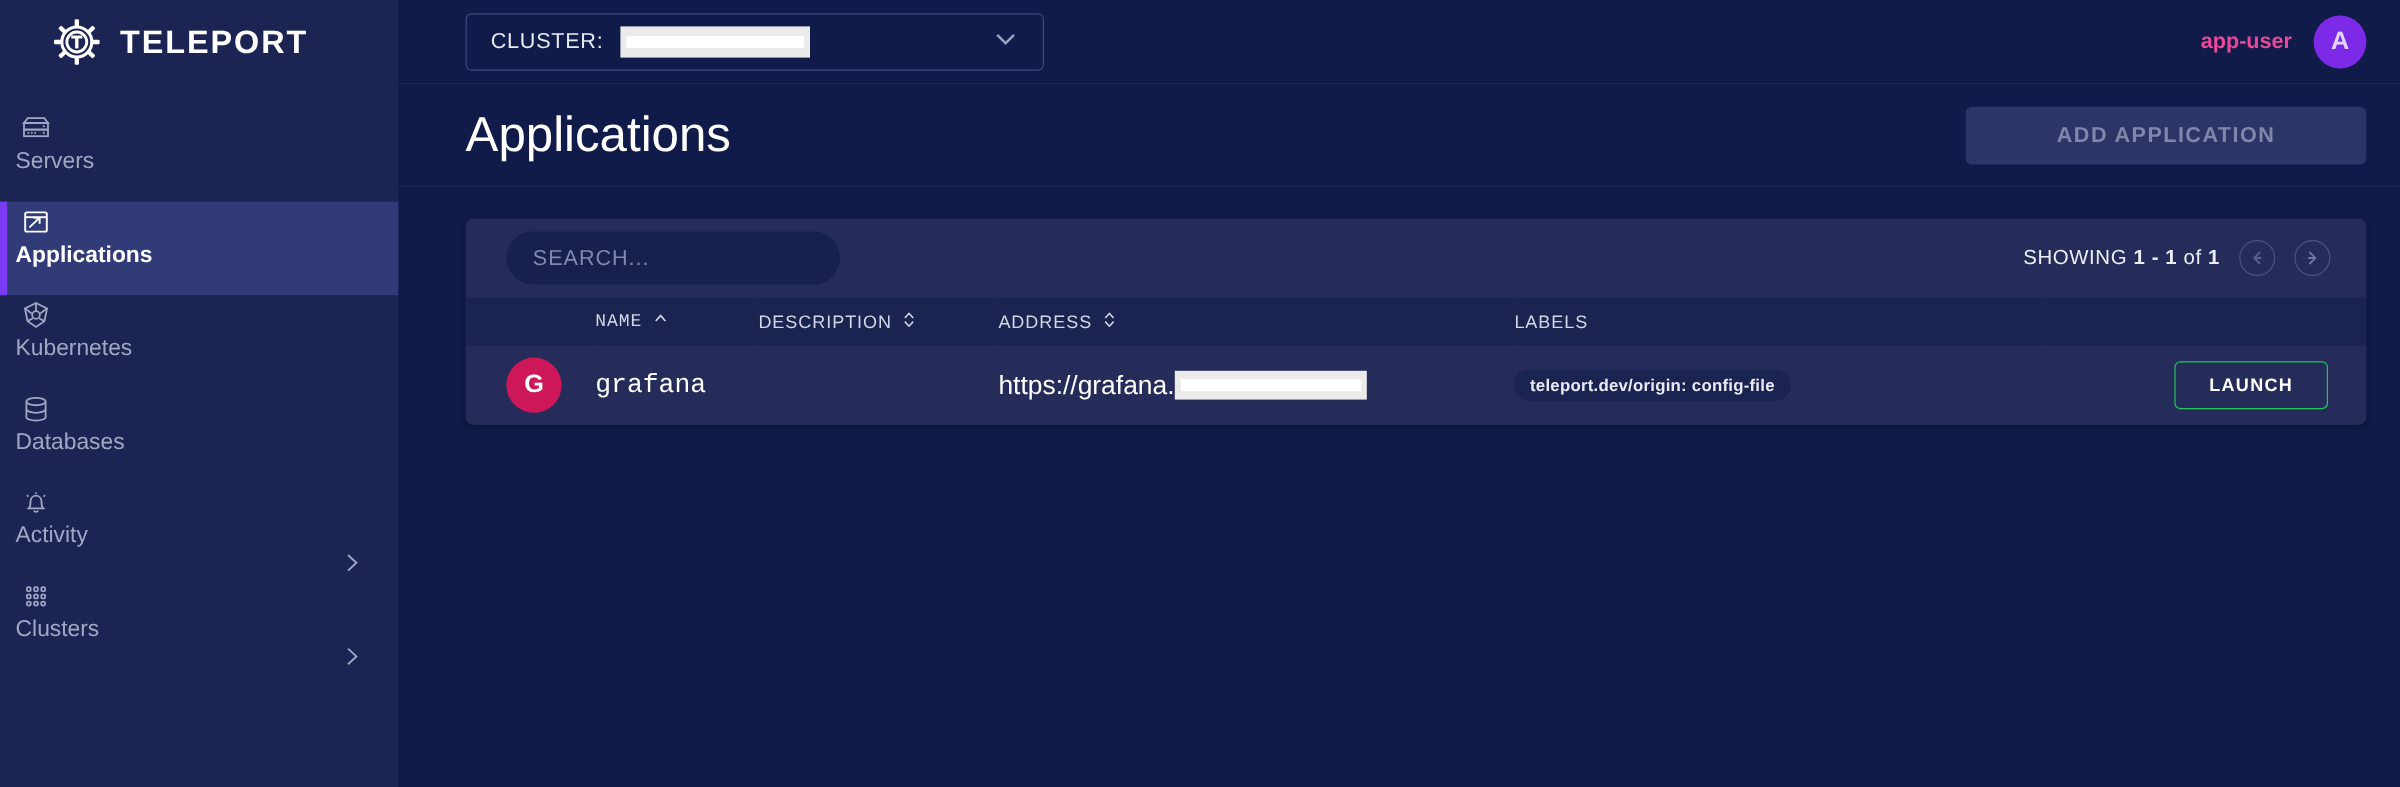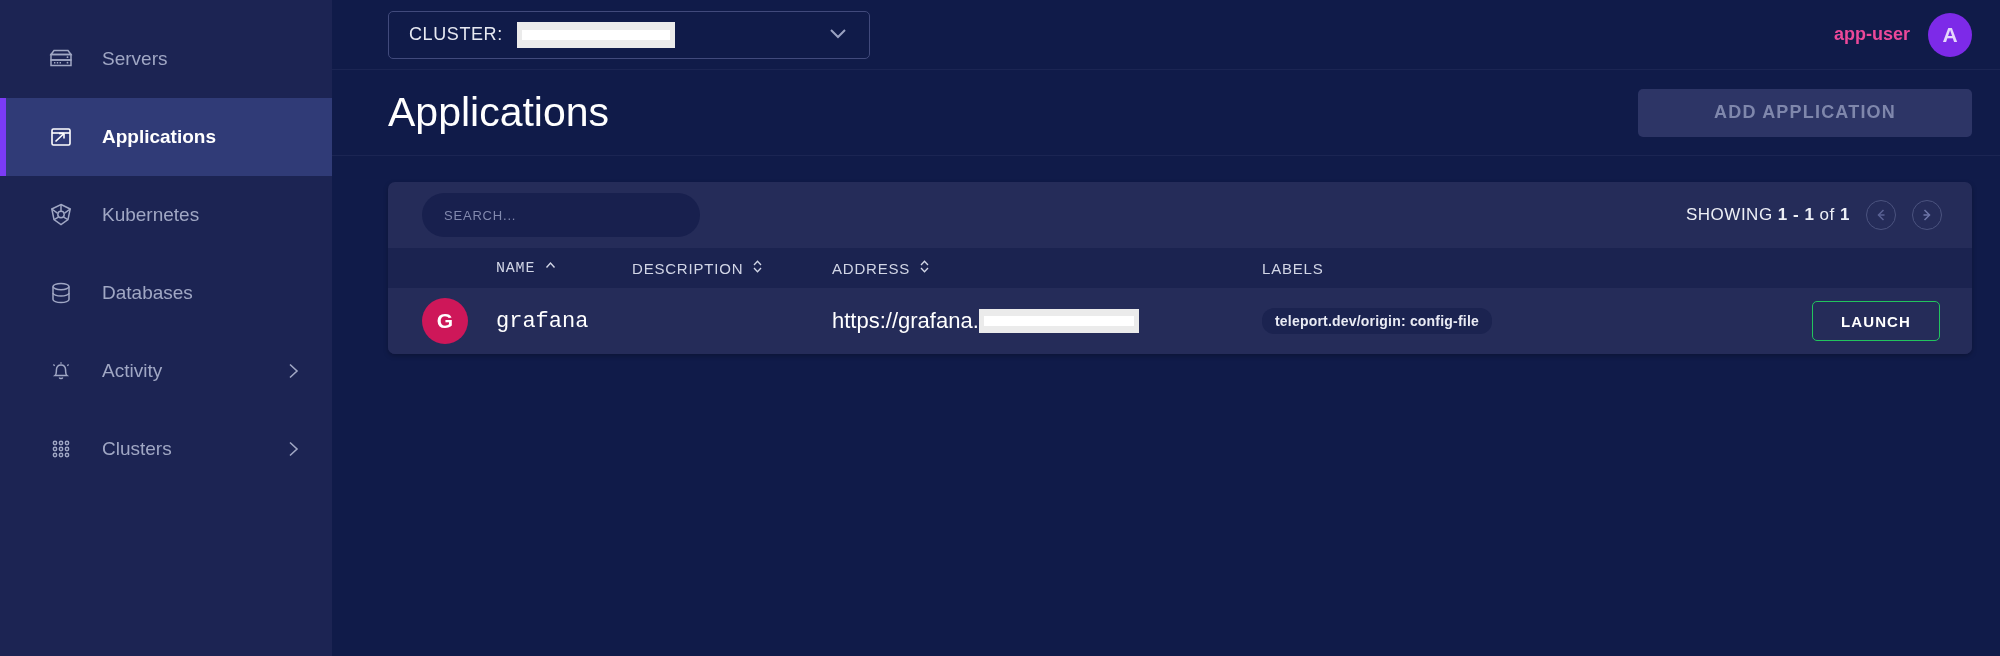--- a/index.html
+++ b/index.html
@@ -27,25 +27,26 @@
   .brand-logo { width: 40px; height: 40px; flex: 0 0 40px; }
   .brand-name {
     color: #FFFFFF;
     font-size: 27px;
     font-weight: 700;
     letter-spacing: 1.6px;
   }
   .nav { margin-top: 20px; }
   .nav-item {
     height: 78px;
-    display: flex; align-items: center;
-    padding-left: 44px;
+    display: flex; 
+    padding-left: 13px;
     padding-right: 28px;
     position: relative;
     cursor: pointer;
+    flex-direction: column;
   }
   .nav-item .nav-icon {
     width: 34px; height: 34px;
     flex: 0 0 34px;
     display: flex; align-items: center; justify-content: center;
     margin-right: 24px;
   }
   .nav-item .nav-icon svg { display: block; }
   .nav-label {
     color: #A0A7C4;
@@ -162,21 +163,21 @@
     display: flex; align-items: center;
     padding: 0 30px 0 34px;
   }
   .search-box {
     width: 278px; height: 44px;
     background: #18204E;
     border: none; border-radius: 24px;
     padding: 0 22px;
     color: #ef4444;
     font-family: "Liberation Sans", sans-serif;
-    font-size: 13px;
+    font-size: 18px;
     letter-spacing: 0.8px;
     outline: none;
   }
   .search-box::placeholder { color: #8289AE; letter-spacing: 0.8px; }
   .pager { margin-left: auto; display: flex; align-items: center; gap: 16px; }
   .pager-text {
     color: #EDEFF6;
     font-size: 17px;
     letter-spacing: 0.5px;
     white-space: nowrap;
@@ -244,20 +245,43 @@
     cursor: pointer;
   }
 </style>
 </head>
 <body>
 
 <div class="app">
 
   <aside class="sidebar">
 
+    <div class="brand">
+      <span class="brand-logo">
+        <svg width="40" height="40" viewBox="0 0 40 40">
+          <g fill="none" stroke="#FFFFFF" stroke-width="2.6">
+            <circle cx="20" cy="20" r="12.5"></circle>
+          </g>
+          <g fill="#FFFFFF">
+            <rect x="18.2" y="1" width="3.6" height="6" rx="1"></rect>
+            <rect x="18.2" y="33" width="3.6" height="6" rx="1"></rect>
+            <rect x="1" y="18.2" width="6" height="3.6" rx="1"></rect>
+            <rect x="33" y="18.2" width="6" height="3.6" rx="1"></rect>
+            <rect x="6" y="6.5" width="3.6" height="6" rx="1" transform="rotate(-45 7.8 9.5)"></rect>
+            <rect x="30.4" y="6.5" width="3.6" height="6" rx="1" transform="rotate(45 32.2 9.5)"></rect>
+            <rect x="6" y="27.5" width="3.6" height="6" rx="1" transform="rotate(45 7.8 30.5)"></rect>
+            <rect x="30.4" y="27.5" width="3.6" height="6" rx="1" transform="rotate(-45 32.2 30.5)"></rect>
+          </g>
+          <circle cx="20" cy="20" r="8.3" fill="#1C2453" stroke="#FFFFFF" stroke-width="2.4"></circle>
+          <rect x="15.4" y="14.6" width="9.2" height="2.5" fill="#FFFFFF"></rect>
+          <rect x="18.6" y="16.4" width="2.8" height="9" fill="#FFFFFF"></rect>
+        </svg>
+      </span>
+      <span class="brand-name">TELEPORT</span>
+    </div>
 
     <nav class="nav">
 
       <div class="nav-item">
         <span class="nav-icon">
           <svg width="30" height="30" viewBox="0 0 30 30" fill="none" stroke="#A0A7C4" stroke-width="1.5">
             <path d="M5 10.5 L8 6.5 H22 L25 10.5 Z"></path>
             <rect x="5" y="10.5" width="20" height="5.5"></rect>
             <rect x="5" y="16" width="20" height="5.5"></rect>
             <circle cx="21.5" cy="13.2" r="0.9" fill="#A0A7C4" stroke="none"></circle>

